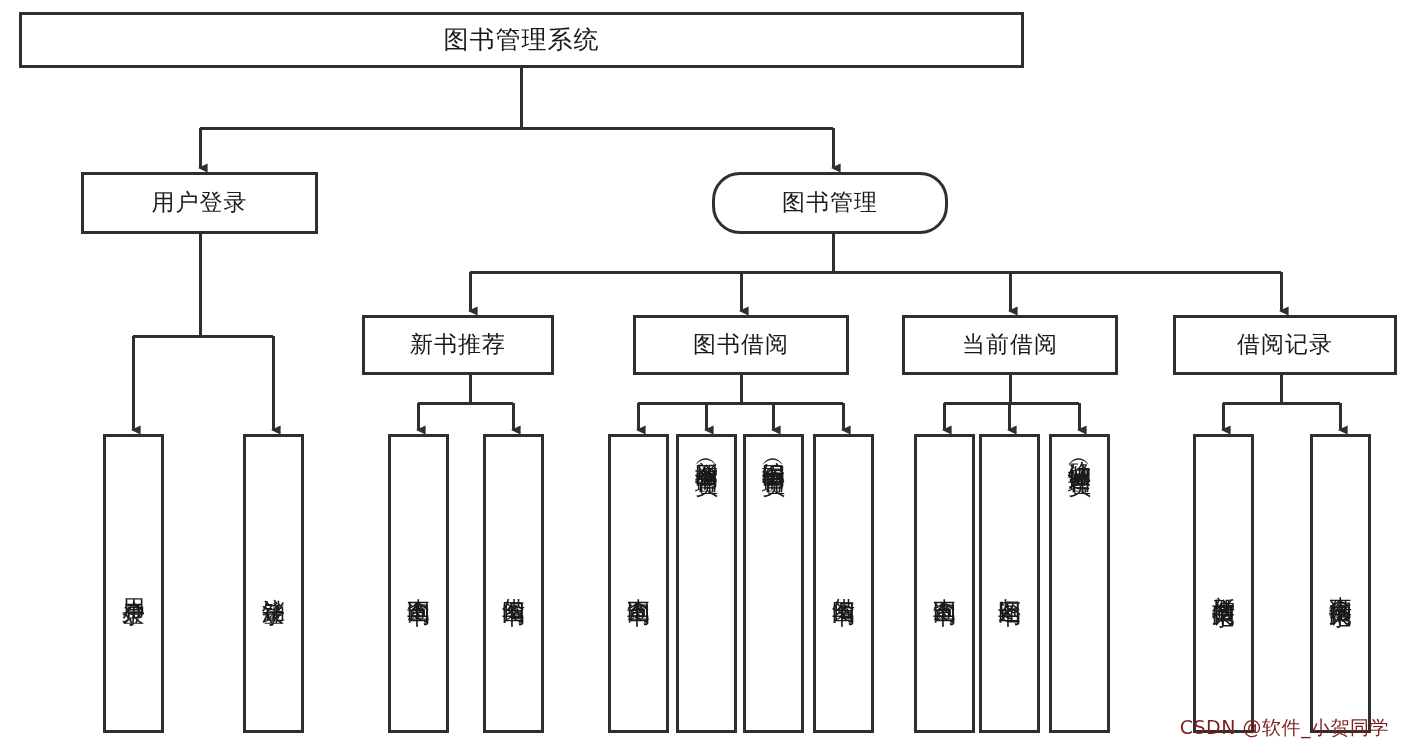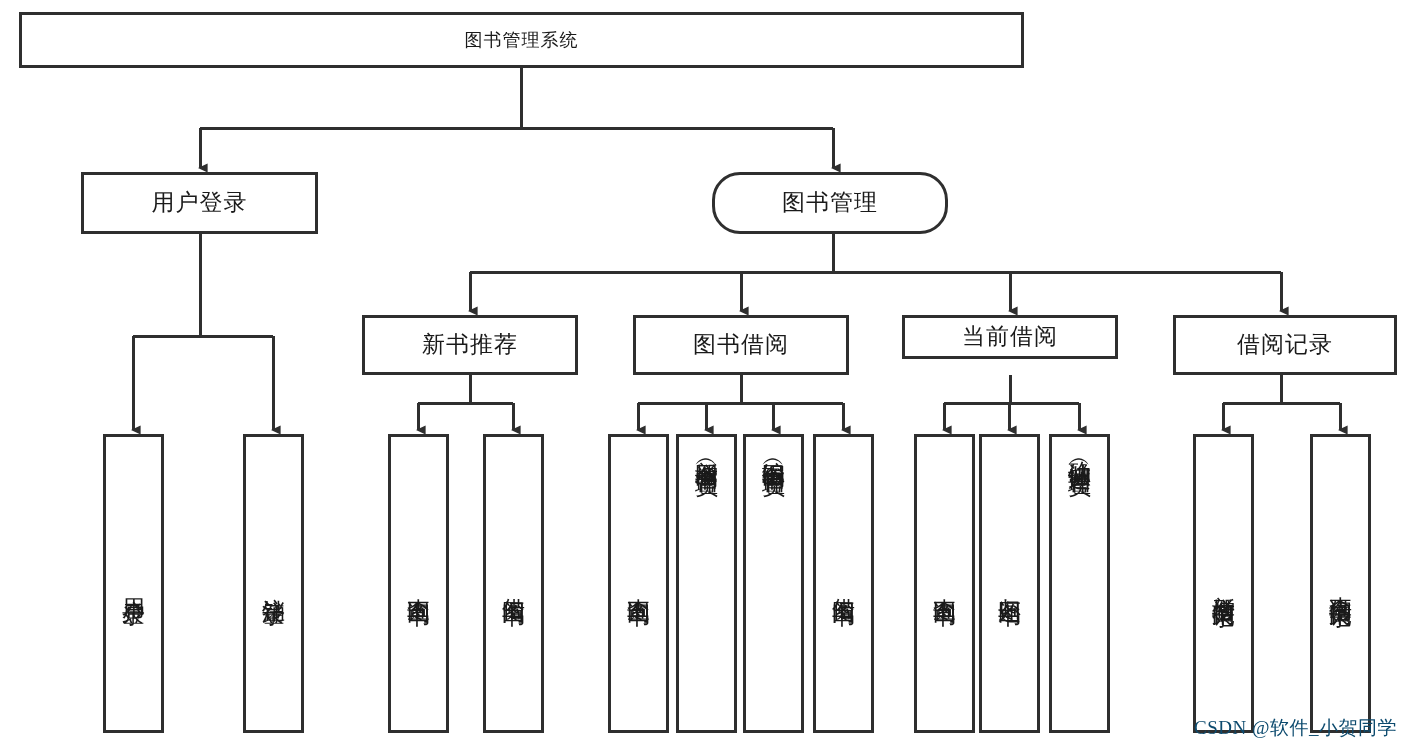--- a/index.html
+++ b/index.html
@@ -33,21 +33,21 @@
     justify-content: center;
     color: #1a1a1a;
   }
   .node-h {
     font-size: 23px;
     letter-spacing: 1px;
     line-height: 1.1;
     white-space: nowrap;
   }
   .node-root {
-    font-size: 18px;
+    font-size: 25px;
   }
   .leaf {
     position: absolute;
     box-sizing: border-box;
     border: 3px solid #2f2f2f;
     background: #ffffff;
     display: flex;
     align-items: center;
     justify-content: center;
     padding: 6px 0;
@@ -61,27 +61,26 @@
     letter-spacing: 2px;
     white-space: nowrap;
     text-align: center;
     color: #1a1a1a;
   }
   .leaf-top .leaf-text {
     align-self: flex-start;
   }
   .watermark {
     position: absolute;
-    right: 8px;
+    right: 16px;
     bottom: 6px;
     font-size: 19px;
-    color: #0c4a6e;
+    color: #7f1d1d;
     white-space: nowrap;
     letter-spacing: 0.5px;
-    font-family: Liberation Serif, serif;
   }
 </style>
 </head>
 <body>
 
 <div id="canvas">
 
   <svg id="connectors" viewBox="0 0 1405 747">
     <defs>
       <marker id="arrow" markerWidth="10" markerHeight="10" refX="4.6" refY="7.6" orient="auto" markerUnits="userSpaceOnUse">
@@ -138,29 +137,29 @@
   </div>
 
   <div class="node node-h" style="left:81px; top:172px; width:237px; height:62px;">
     <span>用户登录</span>
   </div>
 
   <div class="node node-h" style="left:712px; top:172px; width:236px; height:62px;border-radius:28px;">
     <span>图书管理</span>
   </div>
 
-  <div class="node node-h" style="left:362px; top:315px; width:216px; height:60px;">
+  <div class="node node-h" style="left:362px; top:315px; width:192px; height:60px;">
     <span>新书推荐</span>
   </div>
 
   <div class="node node-h" style="left:633px; top:315px; width:216px; height:60px;">
     <span>图书借阅</span>
   </div>
 
-  <div class="node node-h" style="left:902px; top:315px; width:216px; height:44px;">
+  <div class="node node-h" style="left:902px; top:315px; width:216px; height:60px;">
     <span>当前借阅</span>
   </div>
 
   <div class="node node-h" style="left:1173px; top:315px; width:224px; height:60px;">
     <span>借阅记录</span>
   </div>
 
   <div class="leaf" style="left:103px; top:434px; width:61px; height:299px;">
     <span class="leaf-text">用户登录</span>
   </div>

